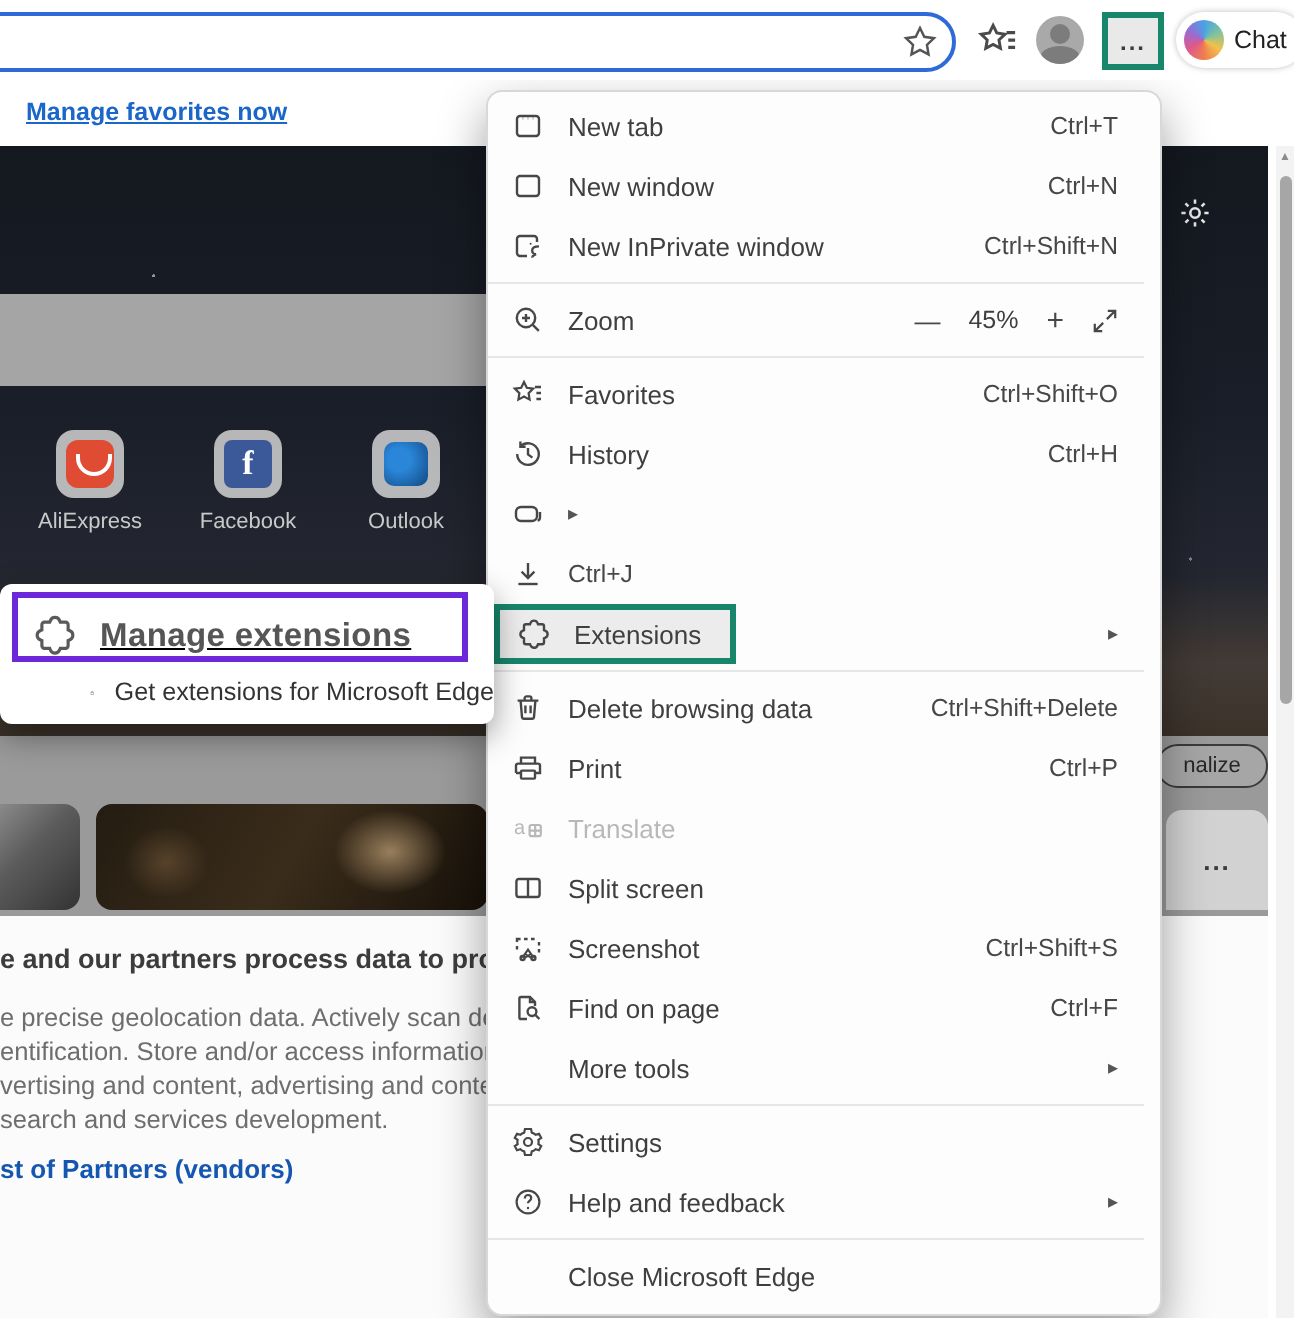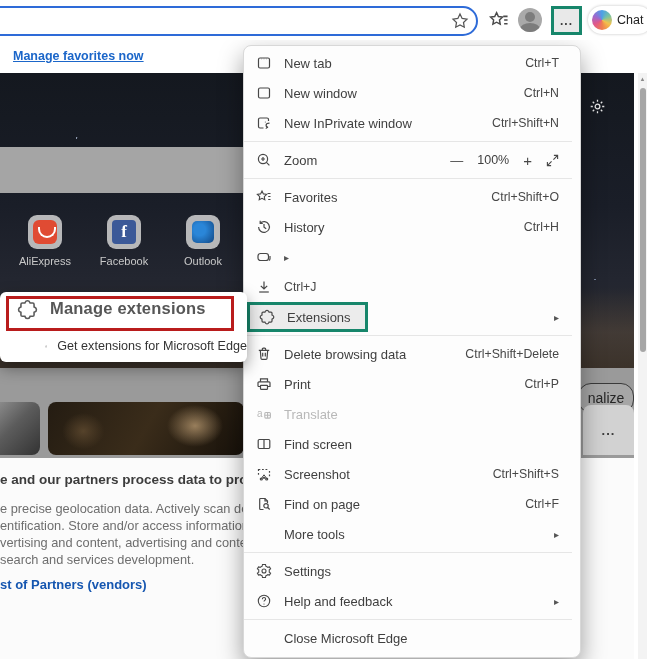--- a/index.html
+++ b/index.html
@@ -62,23 +62,23 @@
     background:radial-gradient(circle at 35% 40%, #2a86d8 30%, #15508f 90%); }
 
   #feedband { left:0; top:295px; width:640px; height:90px; background:#9a9a9a; }
   #thumb1 { left:0; top:329px; width:40px; height:53px; border-radius:0 8px 8px 0;
     background:linear-gradient(135deg, #8a8a8a 0%, #5c5c5c 40%, #333 100%); }
   #thumb2 { left:48px; top:329px; width:196px; height:53px; border-radius:8px;
     background:
       radial-gradient(40px 30px at 75% 45%, rgba(180,150,110,.8), transparent 70%),
       radial-gradient(30px 26px at 18% 55%, rgba(90,70,45,.9), transparent 70%),
       linear-gradient(120deg, #241c12 0%, #3a2c1a 50%, #17110a 100%); }
-  #personalize-btn { left:578px; top:310px; width:56px; height:30px; border:1.5px solid #3a3a3a;
+  #personalize-btn { left:578px; top:299px; width:56px; height:22px; border:1.5px solid #3a3a3a;
     border-radius:13px; display:flex; align-items:center; justify-content:center;
-    font-size:14px; color:#262626; background:rgba(190,190,190,.35); }
+    font-size:11px; color:#262626; background:rgba(190,190,190,.35); }
   #more-card { left:583px; top:332px; width:51px; height:50px; background:#d2d2d2;
     border-radius:8px 8px 0 0; display:flex; align-items:center; justify-content:center;
     color:#3b3b3b; font-size:13px; letter-spacing:1px; font-weight:bold; }
 
   #cookie { left:0; top:385px; width:640px; height:201px; background:#fbfbfb; }
   #cookie-heading { left:0; top:14px; width:420px; font-size:13.5px; font-weight:bold;
     color:#3c3c3c; white-space:nowrap; }
   #cookie-lines { left:0; top:42px; width:420px; font-size:12.8px; color:#6e6e6e; line-height:17px; }
   #cookie-lines div { white-space:nowrap; }
   #cookie-link { left:0; top:119px; font-size:13px; font-weight:bold; color:#1556b0; white-space:nowrap; }
@@ -105,22 +105,22 @@
   .green-box .mi-icon { margin-left:9px; }
   .zoom-ctrls { display:flex; align-items:center; gap:14px; }
   .zoom-minus { font-size:13px; color:#474747; }
   .zoom-value { font-size:12.5px; color:#3f3f3f; }
   .zoom-plus { font-size:15px; color:#474747; }
   .zoom-expand { width:13px; height:13px; color:#474747; }
 
   
   #callout { left:0; top:292px; width:247px; height:70px; background:#fff; border-radius:6px;
     box-shadow:0 6px 16px rgba(0,0,0,.4); z-index:6; }
-  #callout-green { left:6px; top:4px; width:228px; height:35px; border:3px solid #b91c1c;
-    background:#fff; display:flex; align-items:flex-start; }
+  #callout-green { left:6px; top:4px; width:228px; height:35px; border:3px solid #6d28d9;
+    background:#fff; display:flex; align-items:flex-end;text-decoration:underline; }
   #manage-ext-icon { width:21px; height:21px; margin:0 12px 0 8px; color:#5a5a5a; }
   #manage-ext-label { font-size:16.5px; font-weight:600; color:#565656; letter-spacing:.2px; white-space:nowrap; }
   #get-ext-row { left:0px; top:41px; width:247px; height:26px; display:flex; align-items:center;padding-left:28px; }
   #get-ext-icon { width:15px; height:15px; margin:0 10px 0 17px; color:#3c3c3c; }
   #get-ext-label { font-size:12.6px; color:#333; white-space:nowrap; }
 
   svg { display:block; width:100%; height:100%; }
 </style>
 </head>
 <body>
@@ -248,21 +248,21 @@
         <div class="mi-icon">
           <svg viewBox="0 0 16 16" fill="none" stroke="currentColor" stroke-width="1.2">
             <circle cx="7" cy="7" r="4.6"></circle>
             <path d="M10.4 10.4l3 3"></path>
             <path d="M7 5v4M5 7h4"></path>
           </svg>
         </div>
         <div class="mi-label">Zoom</div>
         <div class="zoom-ctrls">
           <span class="zoom-minus">—</span>
-          <span class="zoom-value">100%</span>
+          <span class="zoom-value">45%</span>
           <span class="zoom-plus">+</span>
           <span class="zoom-expand">
             <svg viewBox="0 0 14 14" fill="none" stroke="currentColor" stroke-width="1.2">
               <path d="M8.5 1.5h4v4M12.5 1.5L8 6M5.5 12.5h-4v-4M1.5 12.5L6 8"></path>
             </svg>
           </span>
         </div>
       </div>
       <div class="mdiv"></div>
       <div class="mi">
@@ -349,21 +349,21 @@
         </div>
         <div class="mi-label">Translate</div>
       </div>
       <div class="mi">
         <div class="mi-icon">
           <svg viewBox="0 0 16 16" fill="none" stroke="currentColor" stroke-width="1.2">
             <rect x="2.2" y="3.5" width="11.6" height="9" rx="1.2"></rect>
             <path d="M8 3.5v9"></path>
           </svg>
         </div>
-        <div class="mi-label">Find screen</div>
+        <div class="mi-label">Split screen</div>
       </div>
       <div class="mi">
         <div class="mi-icon">
           <svg viewBox="0 0 16 16" fill="none" stroke="currentColor" stroke-width="1.2">
             <path d="M2.5 5V3.5h1.8M6 3.5h1.8M9.5 3.5h1.8M13.5 5v1.8M13.5 8.5v1.8M2.5 7v1.8" stroke-dasharray="none"></path>
             <path d="M5.2 12.8l2.8-4 2.8 4M6.6 11l2.8 1.8M6.6 12.8L9.4 11" stroke-width="1"></path>
             <circle cx="5.3" cy="13" r="1"></circle>
             <circle cx="10.7" cy="13" r="1"></circle>
           </svg>
         </div>

